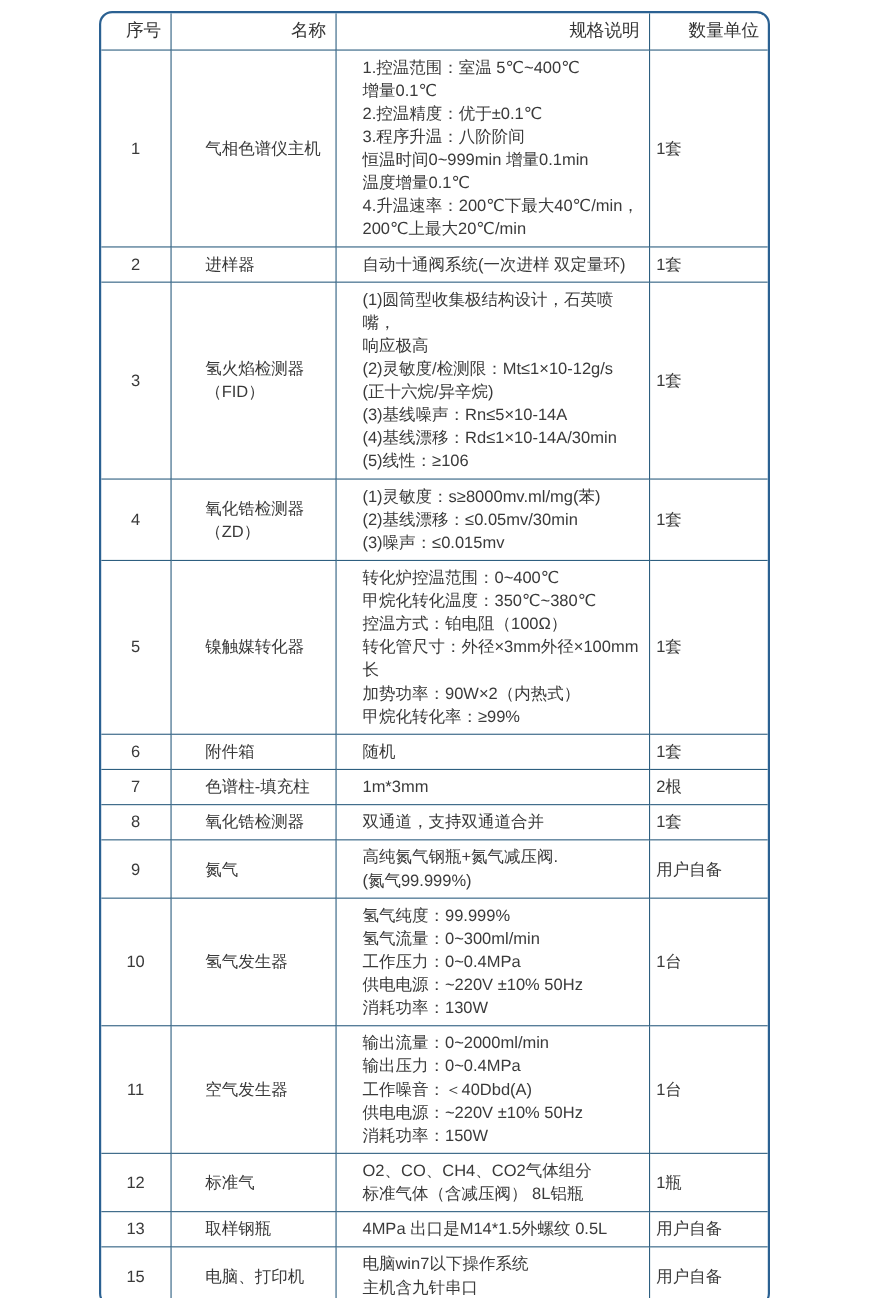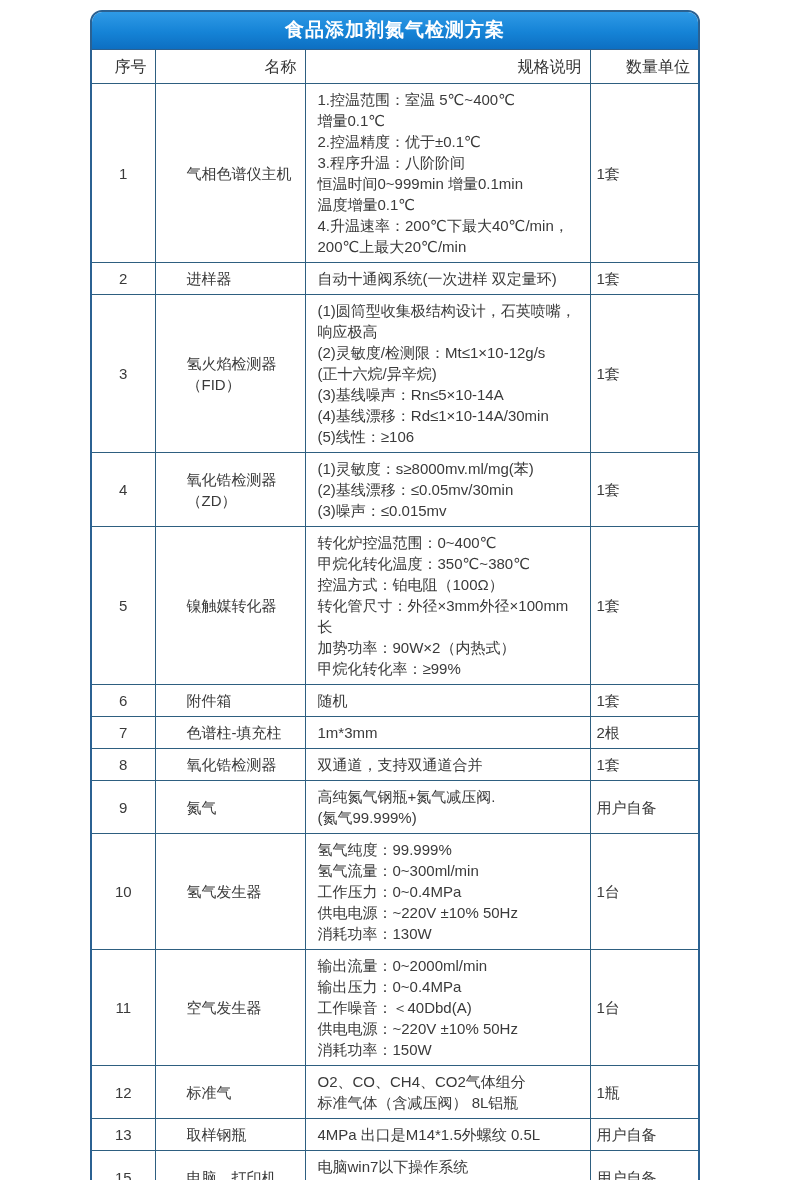--- a/index.html
+++ b/index.html
@@ -52,31 +52,28 @@
   .spec-table th:first-child, .spec-table td:first-child { border-left: none; }
   .spec-table th:last-child, .spec-table td:last-child { border-right: none; }
   .spec-table thead th { border-top: none; text-align: right; }
   .spec-table tbody tr:last-child td { border-bottom: none; }
   .col-num  { width: 63px; }
   .col-name { width: 150px; }
   .col-spec { width: 285px; }
   .col-qty  { width: 108px; }
   td.cell-num { text-align: center; }
   td.cell-name { padding-left: 31px; }
-  td.cell-spec { white-space: pre-line; padding-left: 12px; }
+  td.cell-spec { white-space: pre-line; padding-left: 24px; }
   td.cell-qty { padding-left: 6px; }
 </style>
 </head>
 <body>
 
 <div class="page">
   <div class="card">
-    <div class="title-bar">
-      <span>食品添加剂氮气检测方案</span>
-    </div>
     <table class="spec-table">
       <colgroup>
         <col class="col-num">
           <col class="col-name">
           <col class="col-spec">
           <col class="col-qty">
       </colgroup>
       <thead>
         <tr>
           <th>序号</th>

